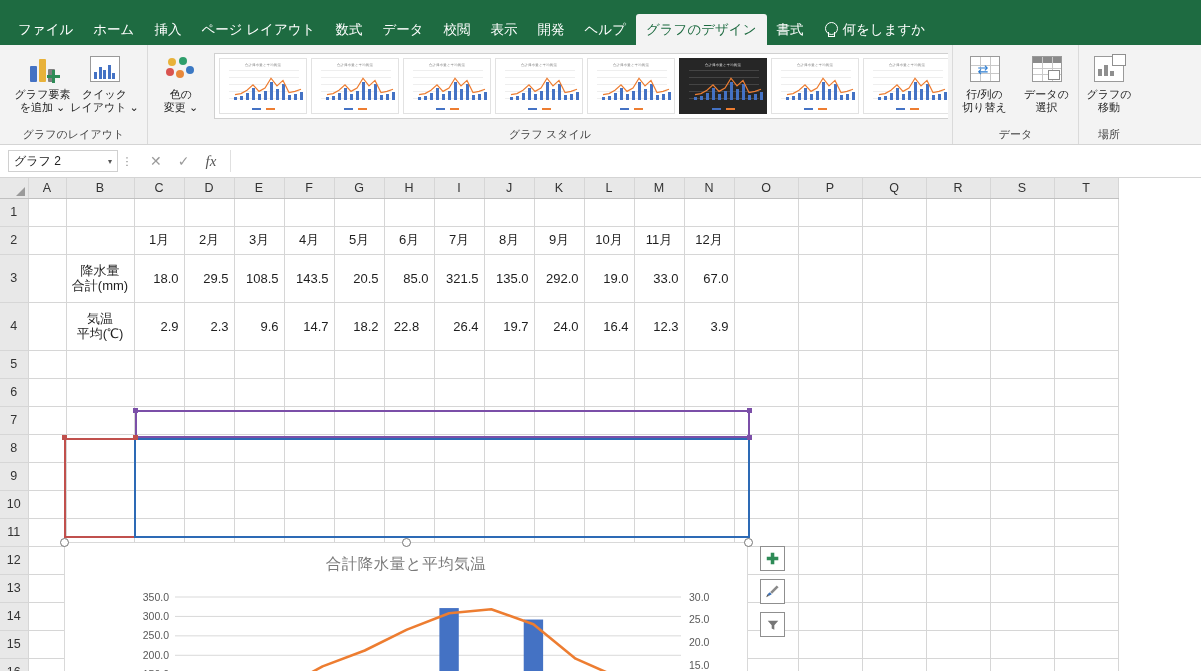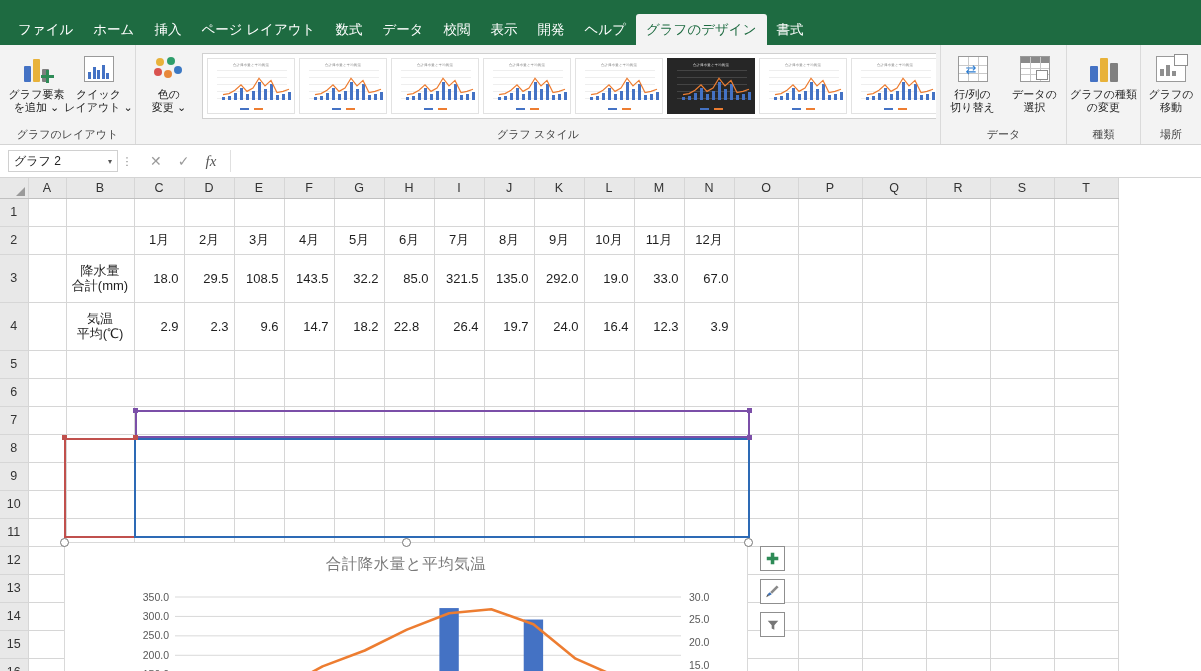--- a/index.html
+++ b/index.html
@@ -254,20 +254,24 @@
   <div class="tab">挿入</div>
   <div class="tab">ページ レイアウト</div>
   <div class="tab">数式</div>
   <div class="tab">データ</div>
   <div class="tab">校閲</div>
   <div class="tab">表示</div>
   <div class="tab">開発</div>
   <div class="tab">ヘルプ</div>
   <div class="tab active">グラフのデザイン</div>
   <div class="tab">書式</div>
+  <div class="tellme">
+    <span class="bulb"></span>
+    <span>何をしますか</span>
+  </div>
 </div>
 
 <div class="ribbon">
 
   <div class="rgroup" style="width:148px">
     <div class="gbody">
       <div class="bigbtn">
         <div class="ico">
           <span class="bars-ico">
             <i style="height:16px;background:#4472C4"></i>
@@ -576,35 +580,20 @@
               <span class="c" style="left:19px"></span>
             <span style="position:absolute;right:1px;bottom:1px;width:12px;height:10px;background:#fff;border:1px solid #8a8a8a;"></span>
           </span>
         </div>
         <div class="lbl"><span>データの</span><br><span>選択</span></div>
       </div>
     </div>
     <div class="gcaption">データ</div>
   </div>
 
-  <div class="rgroup" style="width:74px">
-    <div class="gbody">
-      <div class="bigbtn" style="width:66px">
-        <div class="ico">
-          <span class="bars-ico">
-            <i style="height:16px;background:#4472C4;width:8px"></i>
-            <i style="height:24px;background:#E8B23A;width:8px"></i>
-            <i style="height:19px;background:#7f7f7f;width:8px"></i>
-          </span>
-        </div>
-        <div class="lbl"><span>グラフの種類</span><br><span>の変更</span></div>
-      </div>
-    </div>
-    <div class="gcaption">種類</div>
-  </div>
 
   <div class="rgroup" style="width:60px;border-right:none">
     <div class="gbody">
       <div class="bigbtn" style="width:52px">
         <div class="ico">
           <span class="movechart-ico">
             <span style="position:absolute;left:3px;bottom:5px;display:flex;align-items:flex-end;gap:2px;height:12px;">
               <i style="display:block;width:4px;height:7px;background:#8f8f8f"></i>
               <i style="display:block;width:4px;height:11px;background:#8f8f8f"></i>
               <i style="display:block;width:4px;height:5px;background:#8f8f8f"></i>
@@ -706,21 +695,21 @@
           <td class="" style=""></td>
         </tr>
         <tr style="height:48px">
           <th class="rowhead">3</th>
           <td class="" style=""></td>
           <td class="labelcell" style="">降水量<br>合計(mm)</td>
           <td class="data" style="text-align:right;padding-right:5px;">18.0</td>
           <td class="data" style="text-align:right;padding-right:5px;">29.5</td>
           <td class="data" style="text-align:right;padding-right:5px;">108.5</td>
           <td class="data" style="text-align:right;padding-right:5px;">143.5</td>
-          <td class="data" style="text-align:right;padding-right:5px;">32.2</td>
+          <td class="data" style="text-align:right;padding-right:5px;">20.5</td>
           <td class="data" style="text-align:right;padding-right:5px;">85.0</td>
           <td class="data" style="text-align:right;padding-right:5px;">321.5</td>
           <td class="data" style="text-align:right;padding-right:5px;">135.0</td>
           <td class="data" style="text-align:right;padding-right:5px;">292.0</td>
           <td class="data" style="text-align:right;padding-right:5px;">19.0</td>
           <td class="data" style="text-align:right;padding-right:5px;">33.0</td>
           <td class="data" style="text-align:right;padding-right:5px;">67.0</td>
           <td class="" style=""></td>
           <td class="" style=""></td>
           <td class="" style=""></td>

